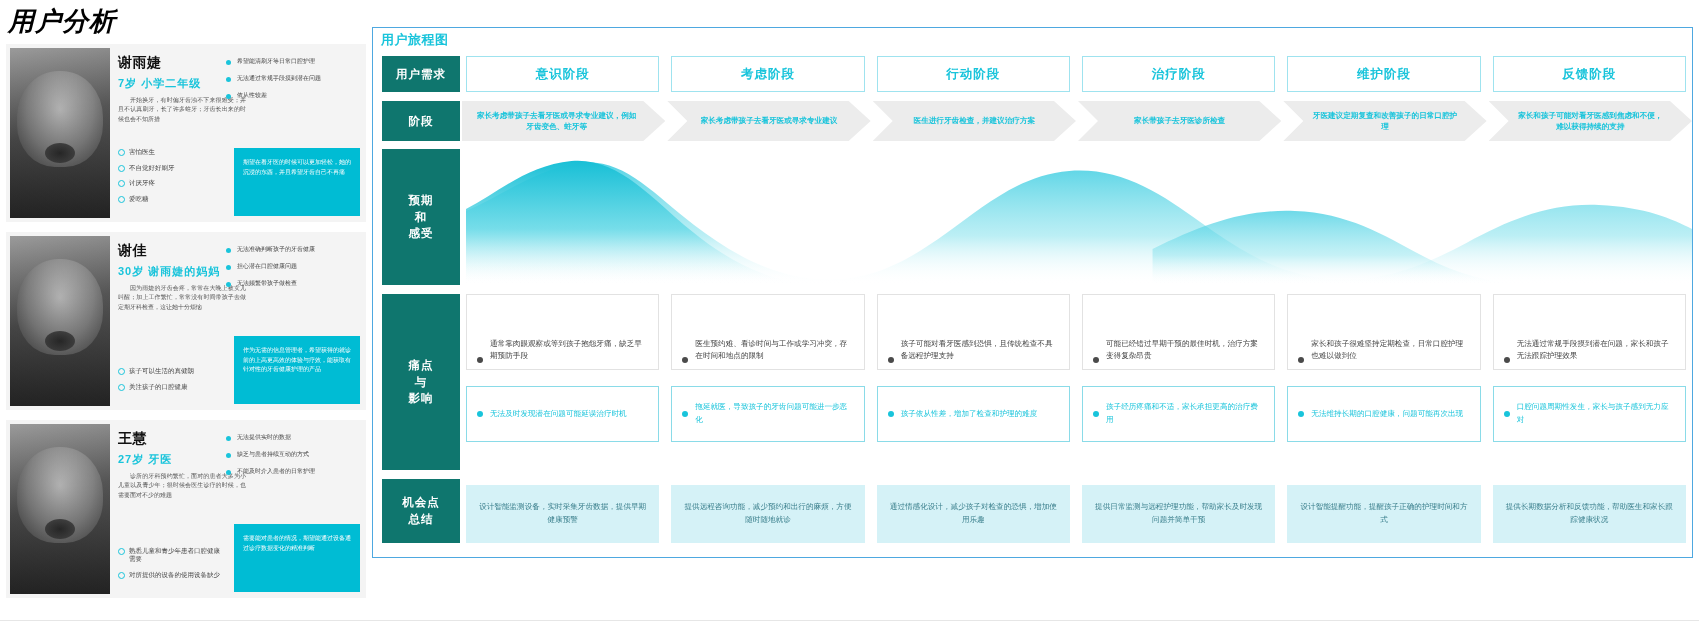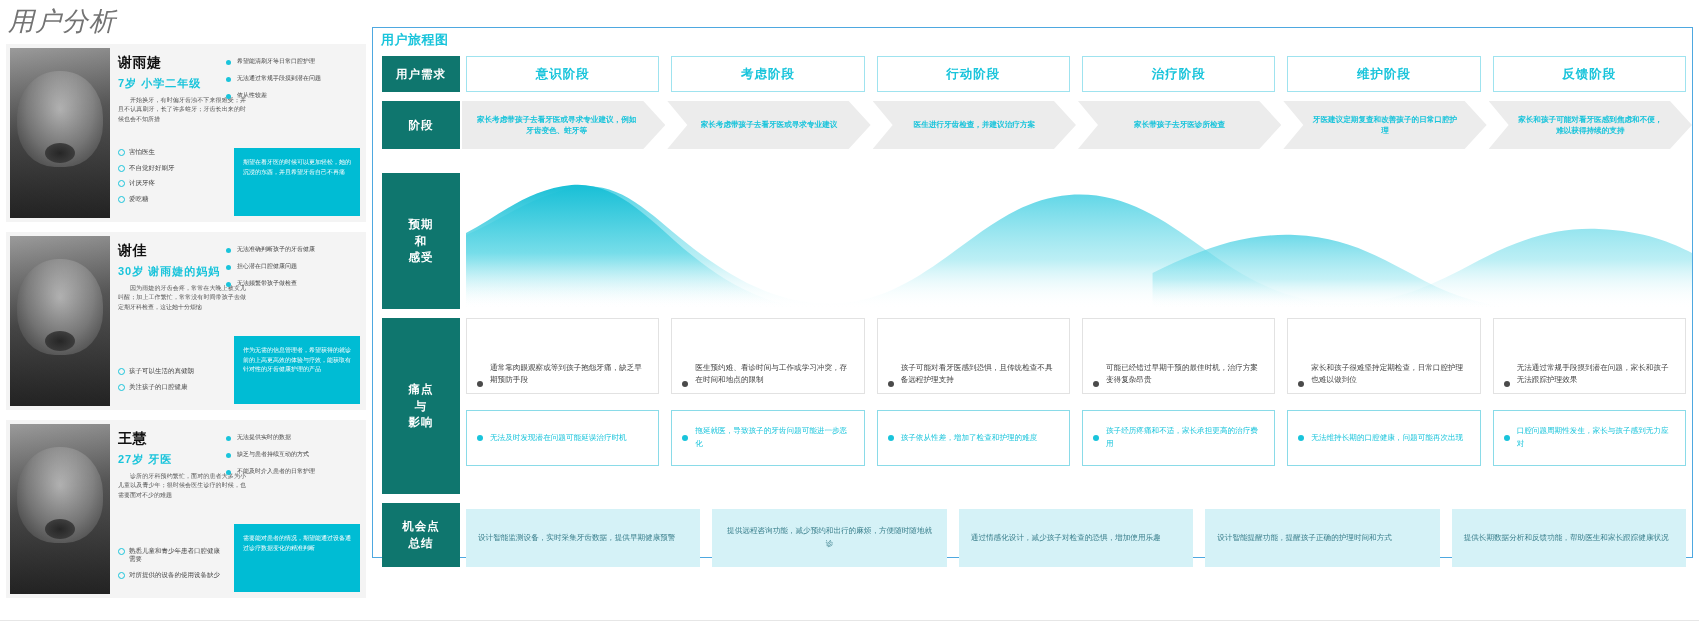--- a/index.html
+++ b/index.html
@@ -15,21 +15,21 @@
   .left-panel {
     position: absolute; left: 0; top: 0;
     width: 372px; height: 625px;
     background: #ffffff;
   }
   .left-header {
     position: relative; height: 48px;
     padding: 4px 0 0 8px;
   }
   .title-zh {
-    font-size: 26px; font-weight: normal; color: #737373;
+    font-size: 26px; font-weight: bold; color: #000000;
     letter-spacing: 1px; font-style: italic;
     display: inline-block; vertical-align: top;
   }
   .title-en {
     font-size: 27px; font-weight: bold; color: #1b1b1b;
     font-style: italic; letter-spacing: 5px;
     display: inline-block; vertical-align: top; margin-left: 10px;
     font-family: "DejaVu Sans", sans-serif;
   }
   .subtitle-zh {
@@ -144,21 +144,21 @@
   
   .row-needs { height: 36px; margin-bottom: 9px; }
   .needs-box {
     position: absolute; left: 6px; right: 6px; top: 0; bottom: 0;
     border: 1px solid #9fe3ef; background: #fff;
     display: flex; align-items: center; justify-content: center;
     font-size: 12.5px; font-weight: bold; color: #19c4db; letter-spacing: 1px;
   }
 
   
-  .row-stage { height: 48px; margin-bottom: 24px; justify-content: center; }
+  .row-stage { height: 40px; margin-bottom: 8px; justify-content: center; }
   .chev {
     position: absolute; left: 2px; right: 0; top: 0; bottom: 0;
     background: #ececec;
     clip-path: polygon(0 0, calc(100% - 22px) 0, 100% 50%, calc(100% - 22px) 100%, 0 100%);
     display: flex; align-items: center; justify-content: center;
     padding: 0 26px 0 12px;
   }
   .chev.first { clip-path: polygon(0 0, calc(100% - 22px) 0, 100% 50%, calc(100% - 22px) 100%, 0 100%); }
   .chev:not(.first) { clip-path: polygon(0 0, calc(100% - 22px) 0, 100% 50%, calc(100% - 22px) 100%, 0 100%, 20px 50%); padding-left: 26px; }
   .chev span {
@@ -507,20 +507,25 @@
                 <span class="txt">提供远程咨询功能，减少预约和出行的麻烦，方便随时随地就诊</span>
               </div>
             </div>
           <div class="cellwrap">
               <div class="opp-box">
                 <span class="txt">通过情感化设计，减少孩子对检查的恐惧，增加使用乐趣</span>
               </div>
             </div>
           <div class="cellwrap">
               <div class="opp-box">
+                <span class="txt">提供日常监测与远程护理功能，帮助家长及时发现问题并简单干预</span>
+              </div>
+            </div>
+          <div class="cellwrap">
+              <div class="opp-box">
                 <span class="txt">设计智能提醒功能，提醒孩子正确的护理时间和方式</span>
               </div>
             </div>
           <div class="cellwrap">
               <div class="opp-box">
                 <span class="txt">提供长期数据分析和反馈功能，帮助医生和家长跟踪健康状况</span>
               </div>
             </div>
         </div>
       </div>

